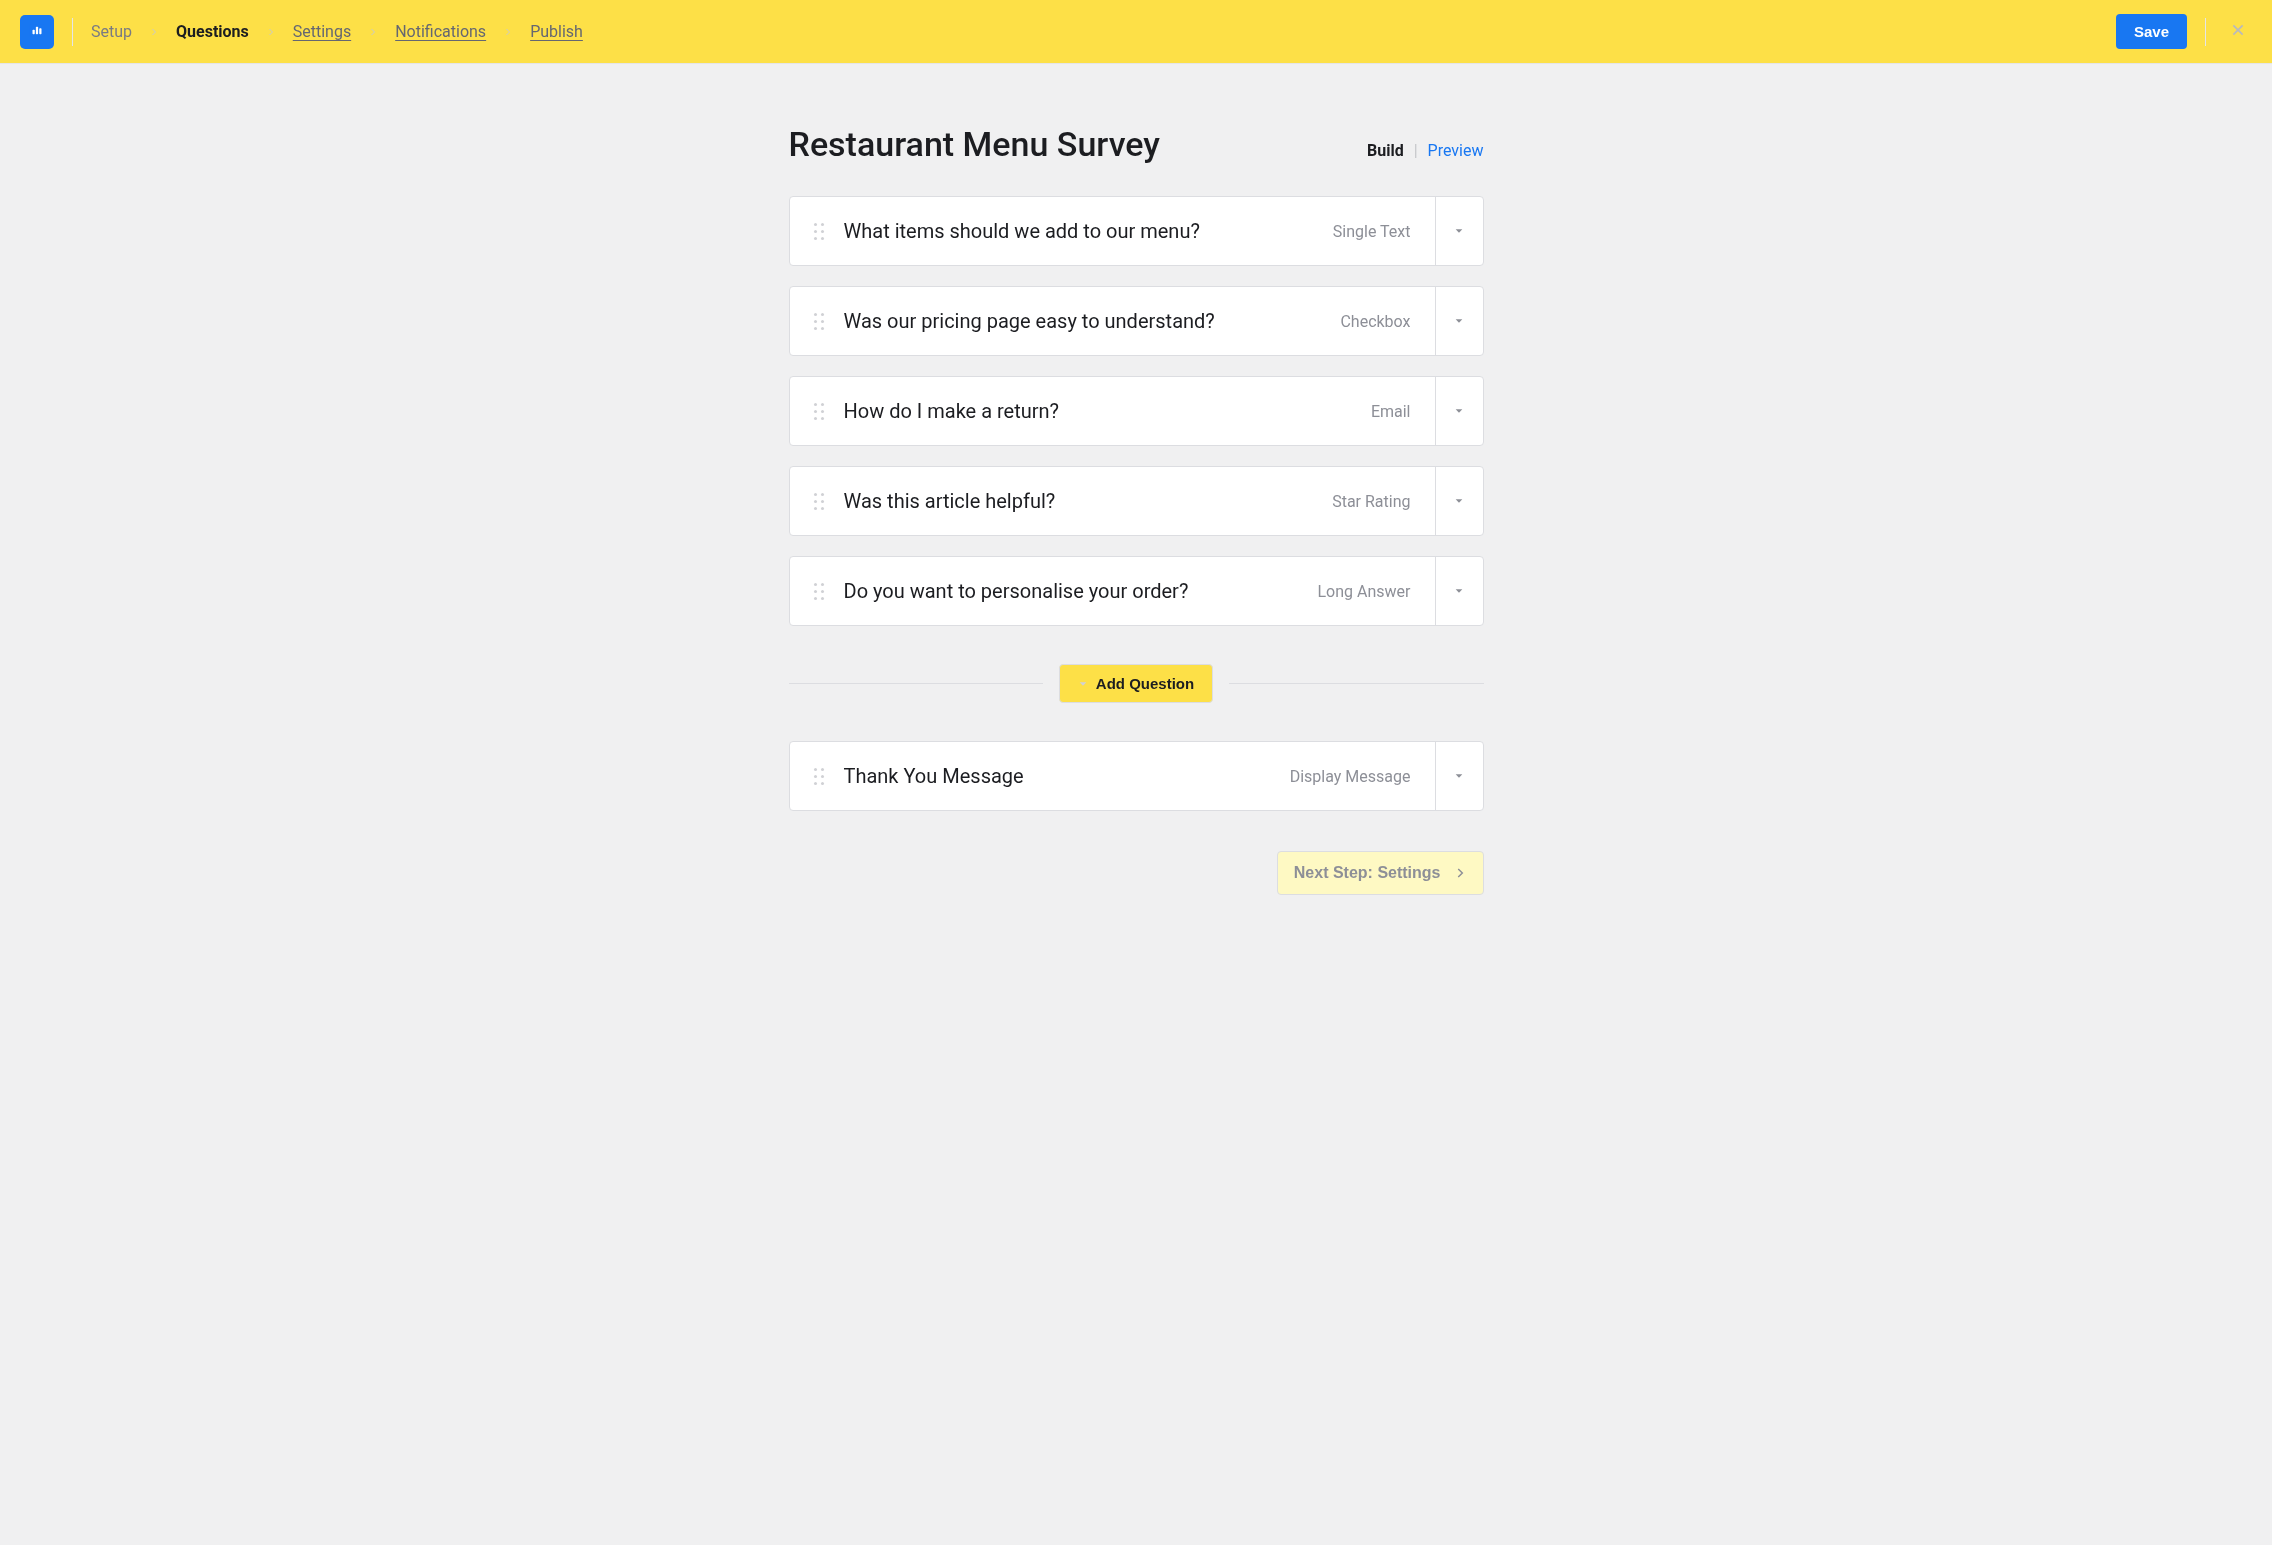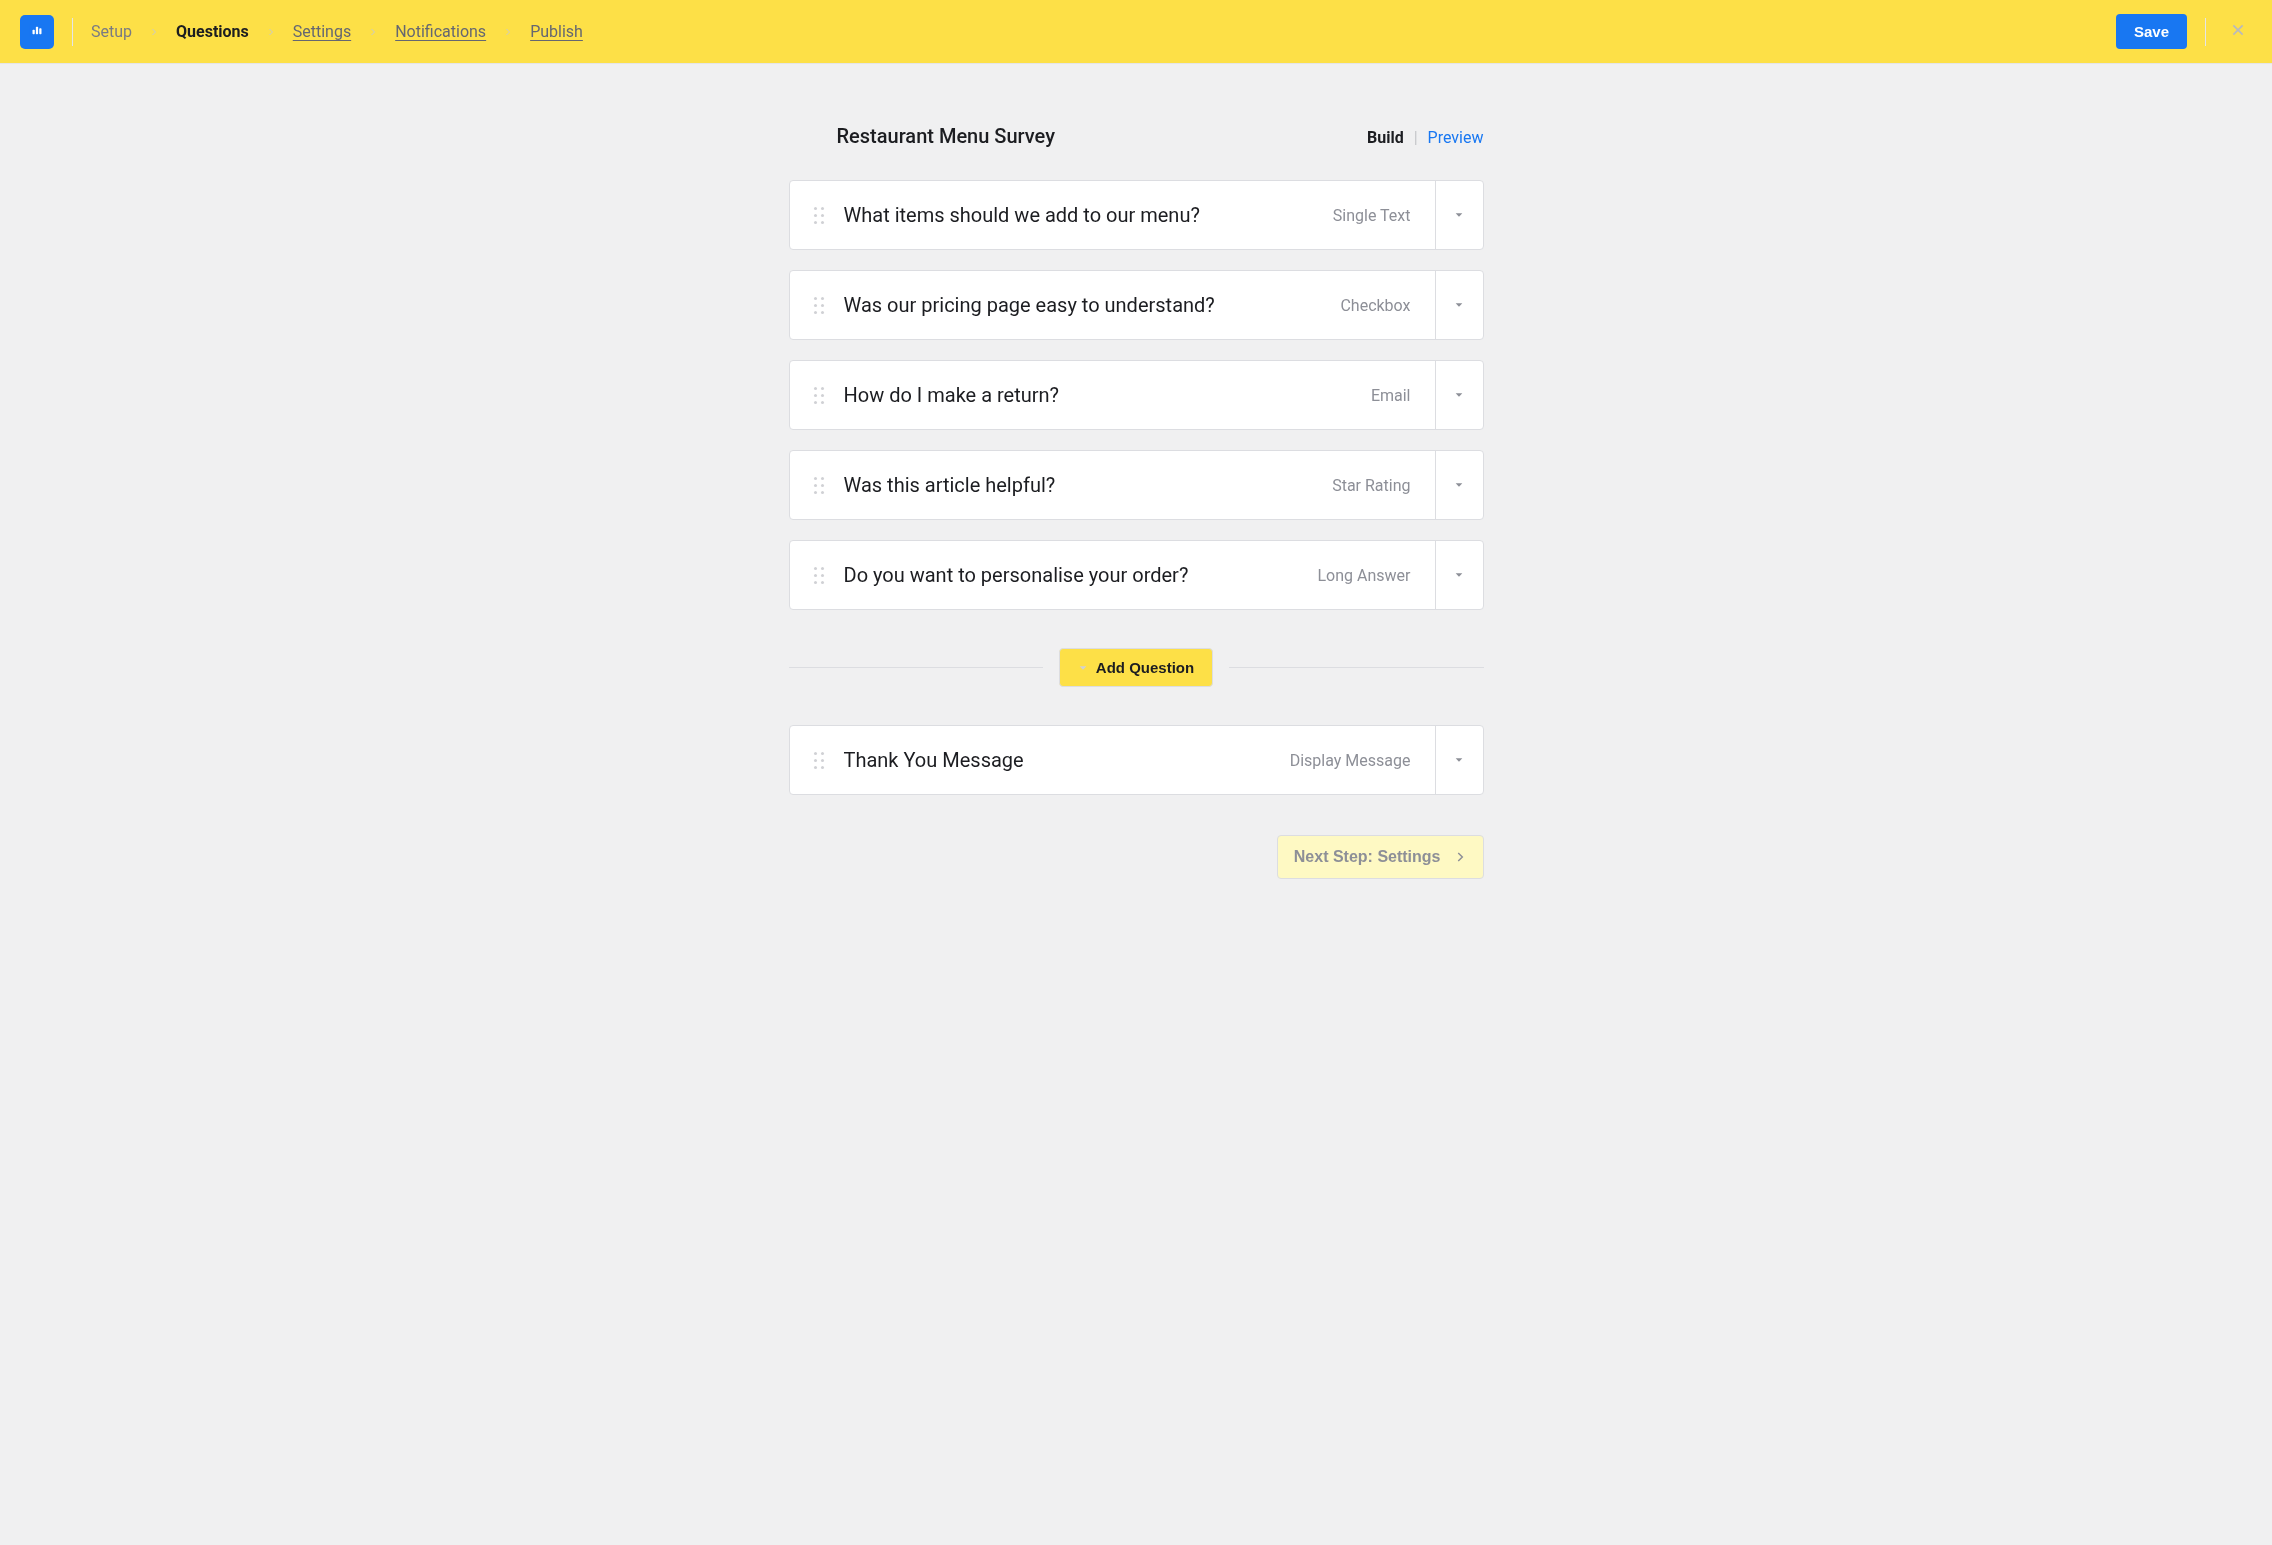--- a/index.html
+++ b/index.html
@@ -126,24 +126,23 @@
     }
     
     .header-row {
       display: flex;
       align-items: baseline;
       justify-content: space-between;
       margin-bottom: 32px;
     }
     
     .page-title {
-      font-size: 20px;
+      font-size: 34px;
       font-weight: 500;
       color: #1c1d21;
-      margin-left: 48px;
     }
     
     .view-toggle {
       display: flex;
       align-items: center;
       gap: 10px;
       font-size: 16px;
     }
     
     .view-toggle .build {

